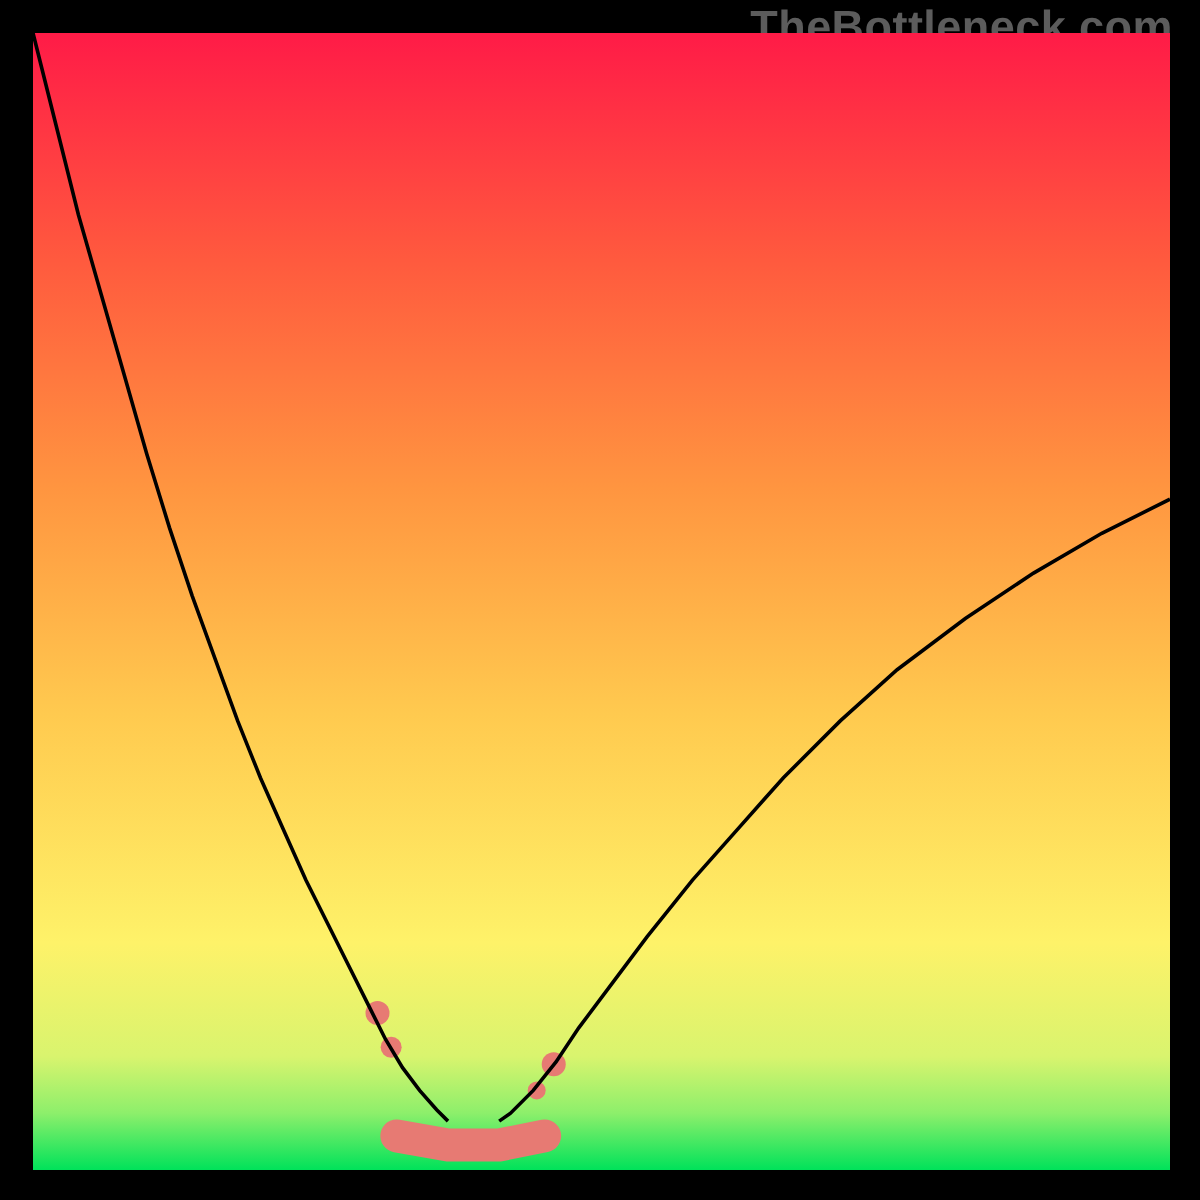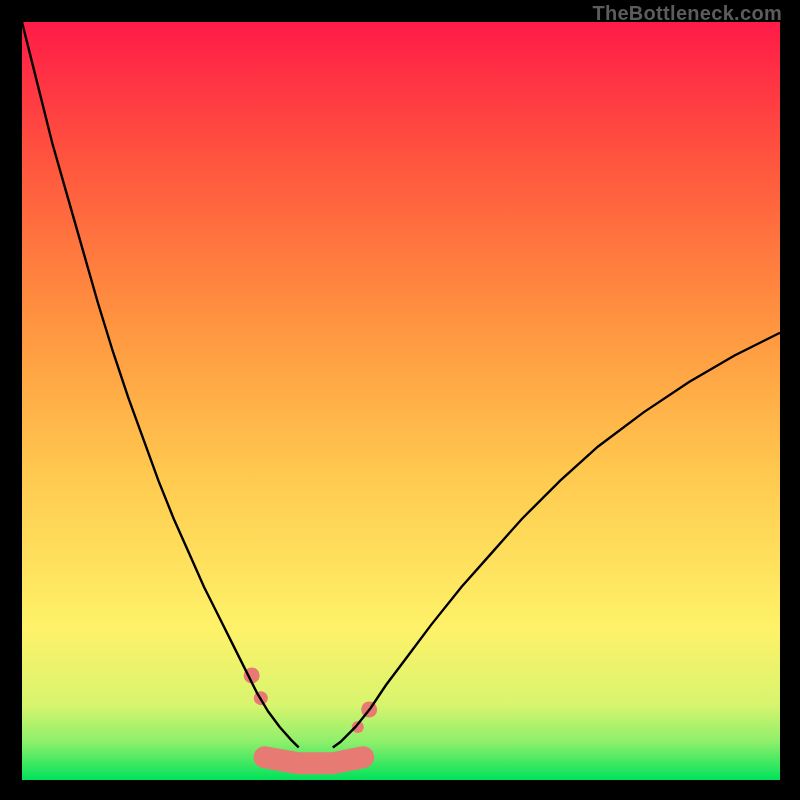--- a/index.html
+++ b/index.html
@@ -1,17 +1,17 @@
 <!DOCTYPE html>
 <html><head>
 <meta charset="utf-8">
 <style>
   html,body{margin:0;padding:0}
   body{width:800px;height:800px;background:#000;position:relative;font-family:Arial,Helvetica,sans-serif}
-  #watermark{position:absolute;top:2px;right:18px;color:#5c5c5c;font-size:20px;font-weight:600;letter-spacing:.3px}
+  #watermark{position:absolute;top:2px;right:18px;color:#5c5c5c;font-size:30px;font-weight:600;letter-spacing:.3px}
   #plot{position:absolute;left:22px;top:22px}
 </style>
 </head>
 <body>
 
 <div id="watermark">TheBottleneck.com</div>
 
 <svg id="plot" width="758" height="758" viewBox="0 0 758 758">
   <defs>
     <linearGradient id="bg" x1="0" y1="1" x2="0" y2="0">

